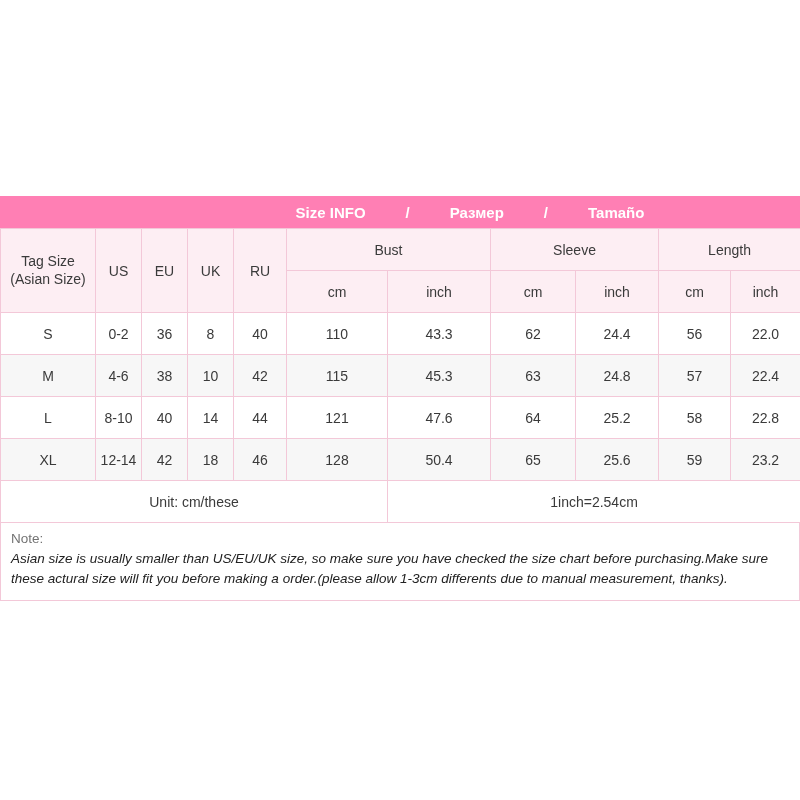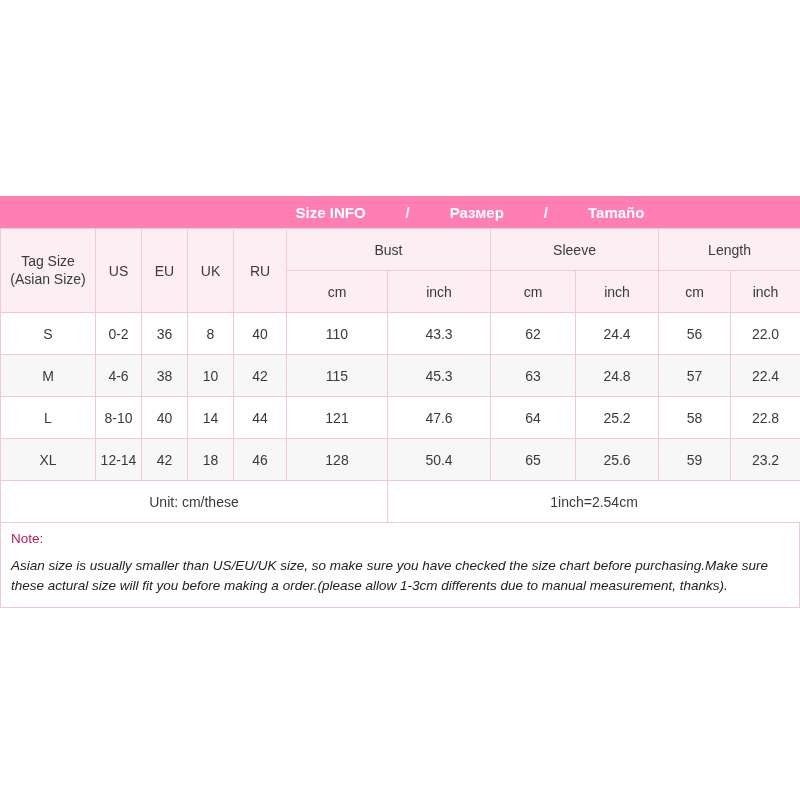--- a/index.html
+++ b/index.html
@@ -94,22 +94,22 @@
   .note-box {
     border: 1px solid #f3c8d8;
     border-top: none;
     background: #ffffff;
     padding: 8px 10px 12px 10px;
     box-sizing: border-box;
     width: 800px;
   }
   .note-title {
     font-size: 13.5px;
-    color: #be185d;
-    margin-bottom: 10px;
+    color: #737373;
+    margin-bottom: 3px;
   }
   .note-text {
     font-size: 13.5px;
     color: #222;
     line-height: 1.45;
     font-style: italic;
   }
 </style>
 </head>
 <body>

